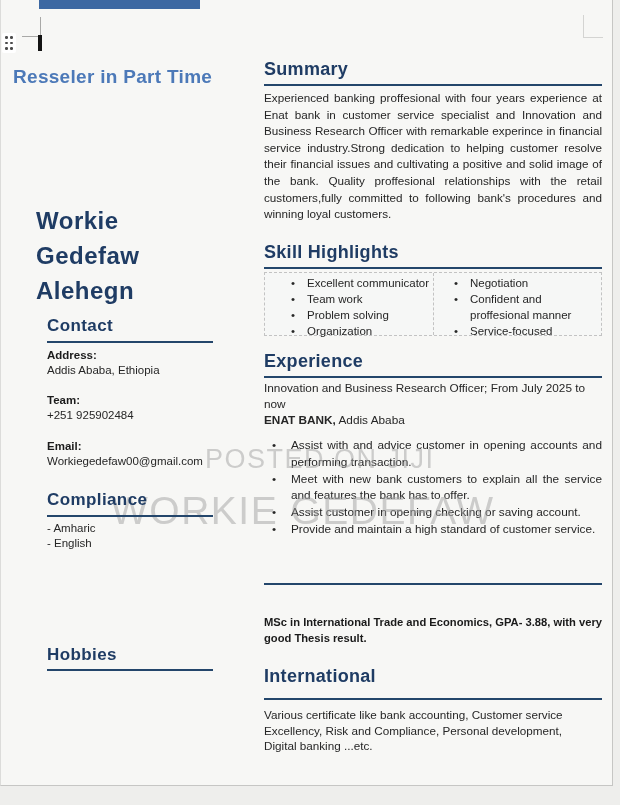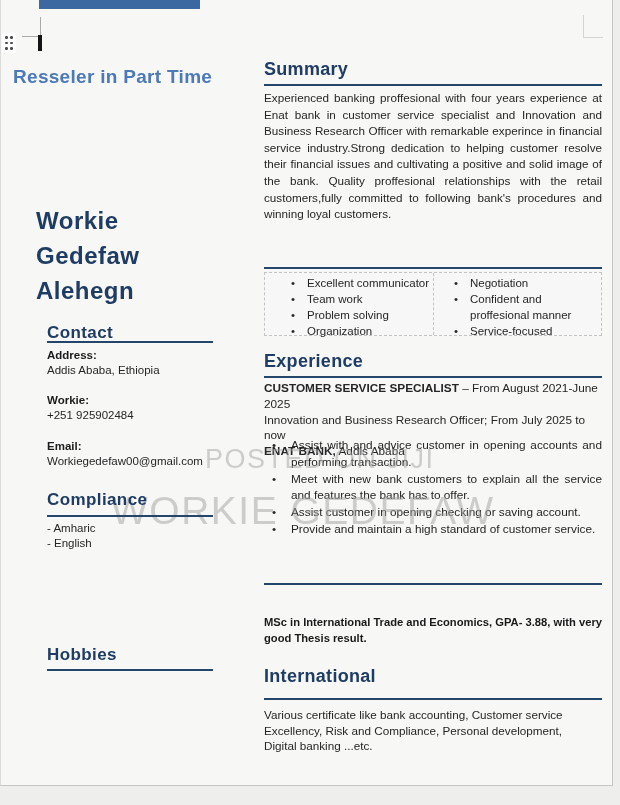--- a/index.html
+++ b/index.html
@@ -80,46 +80,47 @@
   <div class="abs wm wm2">WORKIE GEDEFAW</div>
 
   <div class="abs tagline">Resseler in Part Time</div>
 
   <div class="abs name">
     <div>Workie</div>
     <div>Gedefaw</div>
     <div>Alehegn</div>
   </div>
 
-  <div class="abs side-head" style="left:46px;top:323px;">Contact</div>
+  <div class="abs side-head" style="left:46px;top:316px;">Contact</div>
   <div class="abs side-rule" style="left:46px;top:341px;"></div>
 
   <div class="abs lbl" style="left:46px;top:349px;">Address:</div>
   <div class="abs val" style="left:46px;top:364px;">Addis Ababa, Ethiopia</div>
 
-  <div class="abs lbl" style="left:46px;top:394px;">Workie:</div>
+  <div class="abs lbl" style="left:46px;top:394px;">Team:</div>
   <div class="abs val" style="left:46px;top:409px;">+251 925902484</div>
 
   <div class="abs lbl" style="left:46px;top:440px;">Email:</div>
   <div class="abs val" style="left:46px;top:455px;">Workiegedefaw00@gmail.com</div>
 
   <div class="abs side-head" style="left:46px;top:490px;z-index:7;">Compliance</div>
   <div class="abs side-rule" style="left:46px;top:515px;z-index:7;"></div>
   <div class="abs side-list" style="left:46px;top:521px;">
     <div>- Amharic</div>
     <div>- English</div>
   </div>
 
   <div class="abs side-head" style="left:46px;top:645px;">Hobbies</div>
   <div class="abs side-rule" style="left:46px;top:669px;"></div>
 
   <div class="abs m sec-head" style="top:59px;">Summary</div>
   <div class="abs m sec-rule" style="top:84px;"></div>
   <div class="abs m body-txt just" style="top:90px;">Experienced banking proffesional with four years experience at Enat bank in customer service specialist and Innovation and Business Research Officer with remarkable experince in financial service industry.Strong dedication to helping customer resolve their financial issues and cultivating a positive and solid image of the bank. Quality proffesional relationships with the retail customers,fully committed to following bank's procedures and winning loyal customers.</div>
 
+  <div class="abs m sec-head" style="top:242px;">Skill Highlights</div>
   <div class="abs m sec-rule" style="top:267px;"></div>
   <div class="abs m skills-box" style="top:272px;">
     <div class="skills-cell">
       <div class="sk-item">
           <span class="b">•</span>
           <span>Excellent communicator</span>
         </div>
       <div class="sk-item">
           <span class="b">•</span>
           <span>Team work</span>
@@ -145,21 +146,20 @@
       <div class="sk-item">
           <span class="b">•</span>
           <span>Service-focused</span>
         </div>
     </div>
   </div>
 
   <div class="abs m sec-head" style="top:351px;">Experience</div>
   <div class="abs m sec-rule" style="top:376px;"></div>
   <div class="abs m" style="top:381px;">
-    <div class="exp-line"><b class="t">CUSTOMER SERVICE SPECIALIST</b><span> – From August 2021-June 2025</span></div>
     <div class="exp-line">Innovation and Business Research Officer; From July 2025 to now</div>
     <div class="exp-line"><b class="t">ENAT BANK,</b><span> Addis Ababa</span></div>
   </div>
   <div class="abs m bullets" style="top:437px;">
     <div class="bi">
         <span class="b">•</span>
         <span class="t" style="font-weight:normal">Assist with and advice customer in opening accounts and performing transaction.</span>
       </div>
     <div class="bi">
         <span class="b">•</span>

